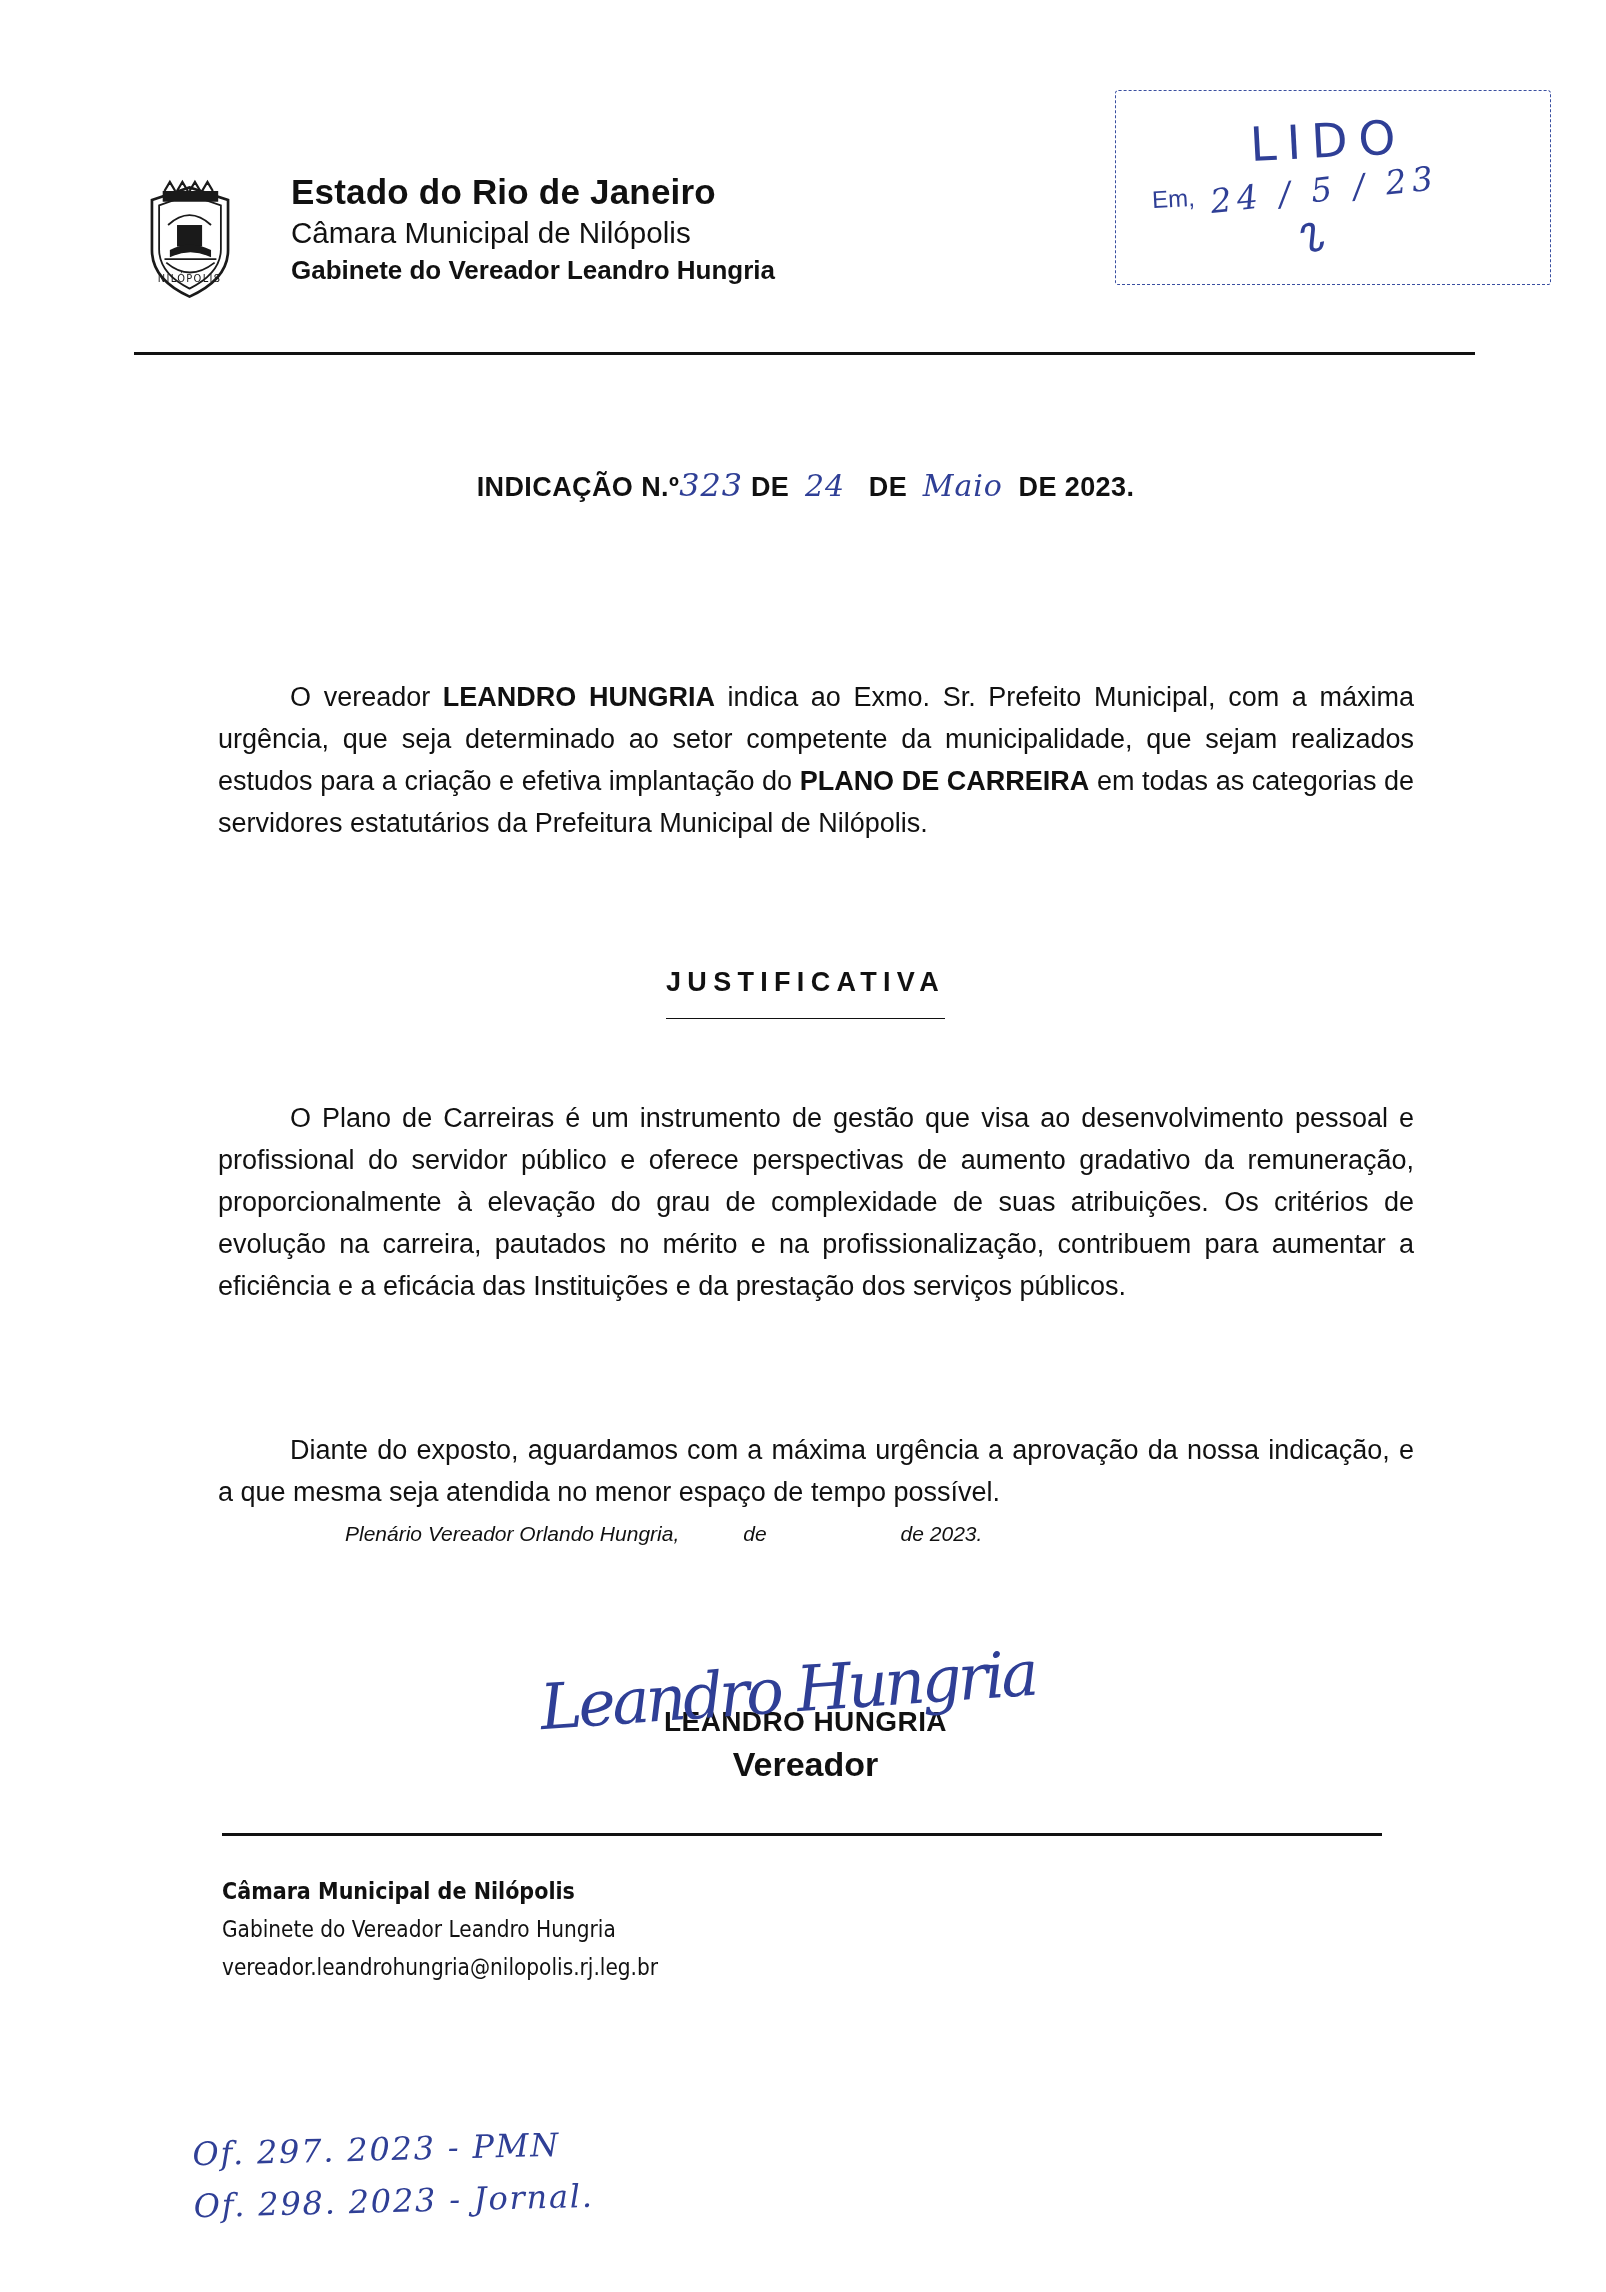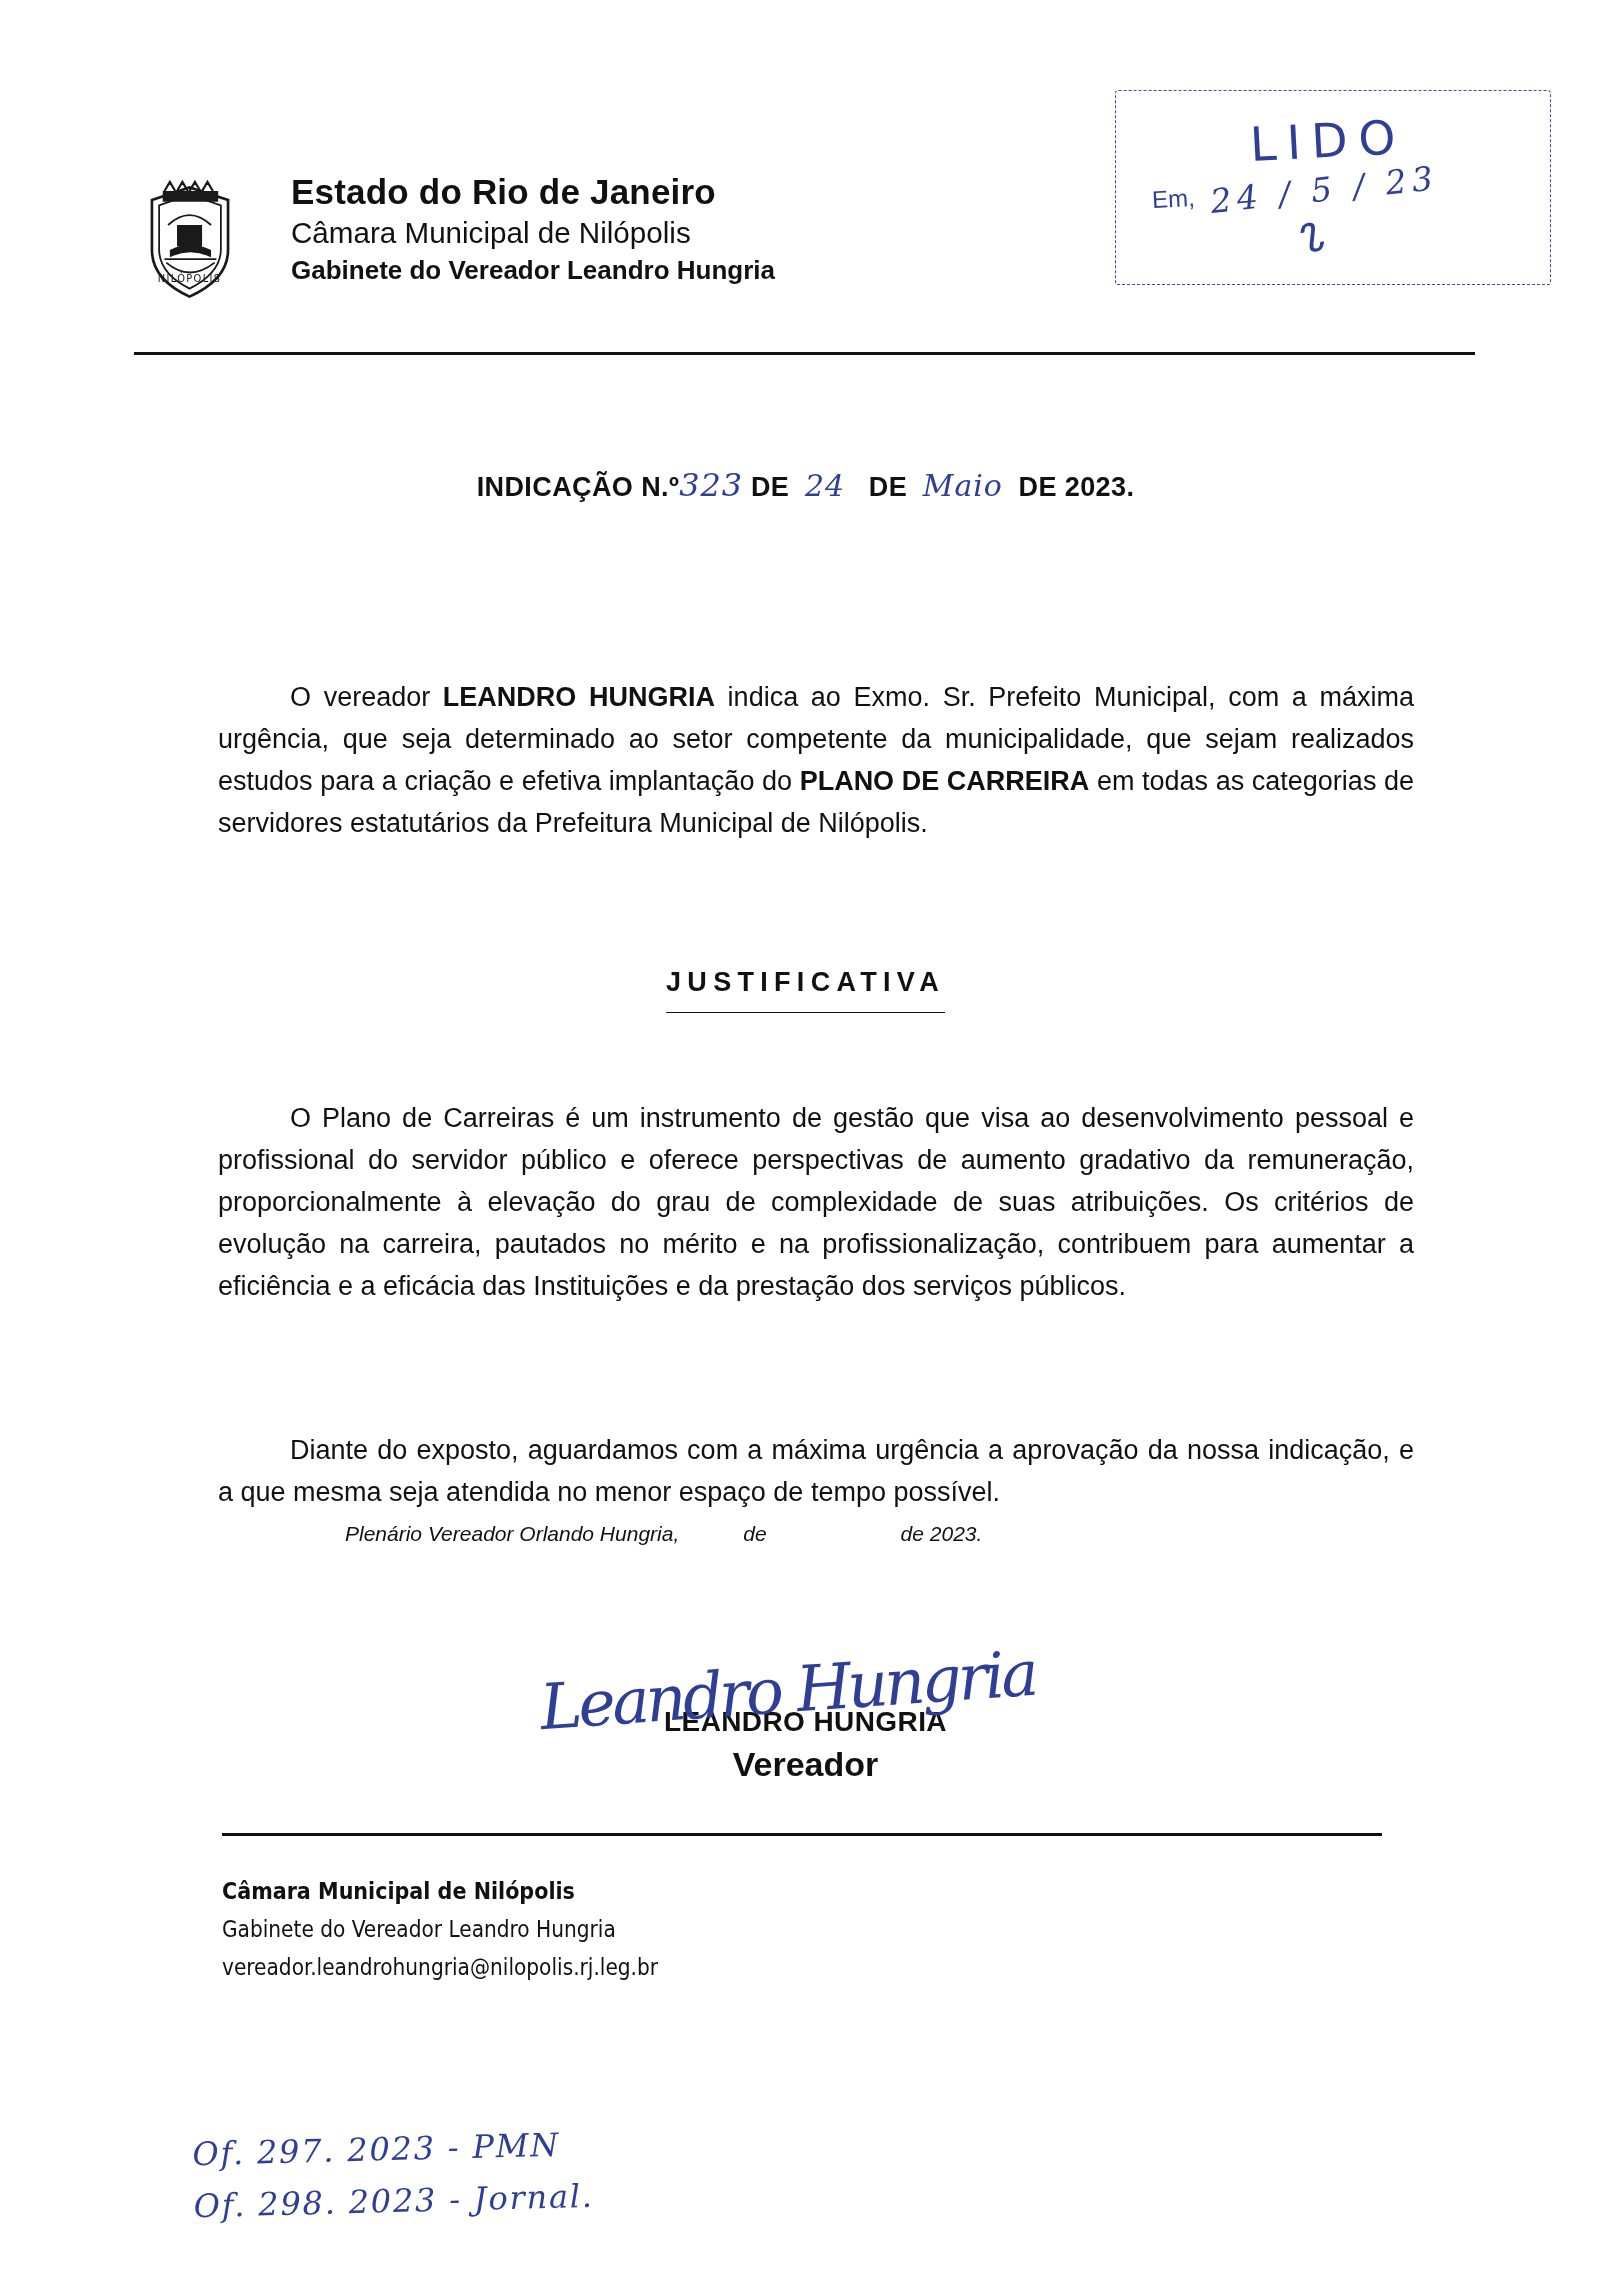--- a/index.html
+++ b/index.html
@@ -165,21 +165,21 @@
     top: 967px;
     width: 1343px;
     text-align: center;
     font-size: 27px;
     font-weight: bold;
     letter-spacing: 6.3px;
     color: #111;
   }
   .section-title span {
     border-bottom: 1.8px solid #111;
-    padding-bottom: 15px;
+    padding-bottom: 21px;
   }
 
   #para2 { top: 1097px; }
   #para3 { top: 1429px; }
 
   .plenario {
     position: absolute;
     left: 345px;
     top: 1522px;
     width: 1075px;

